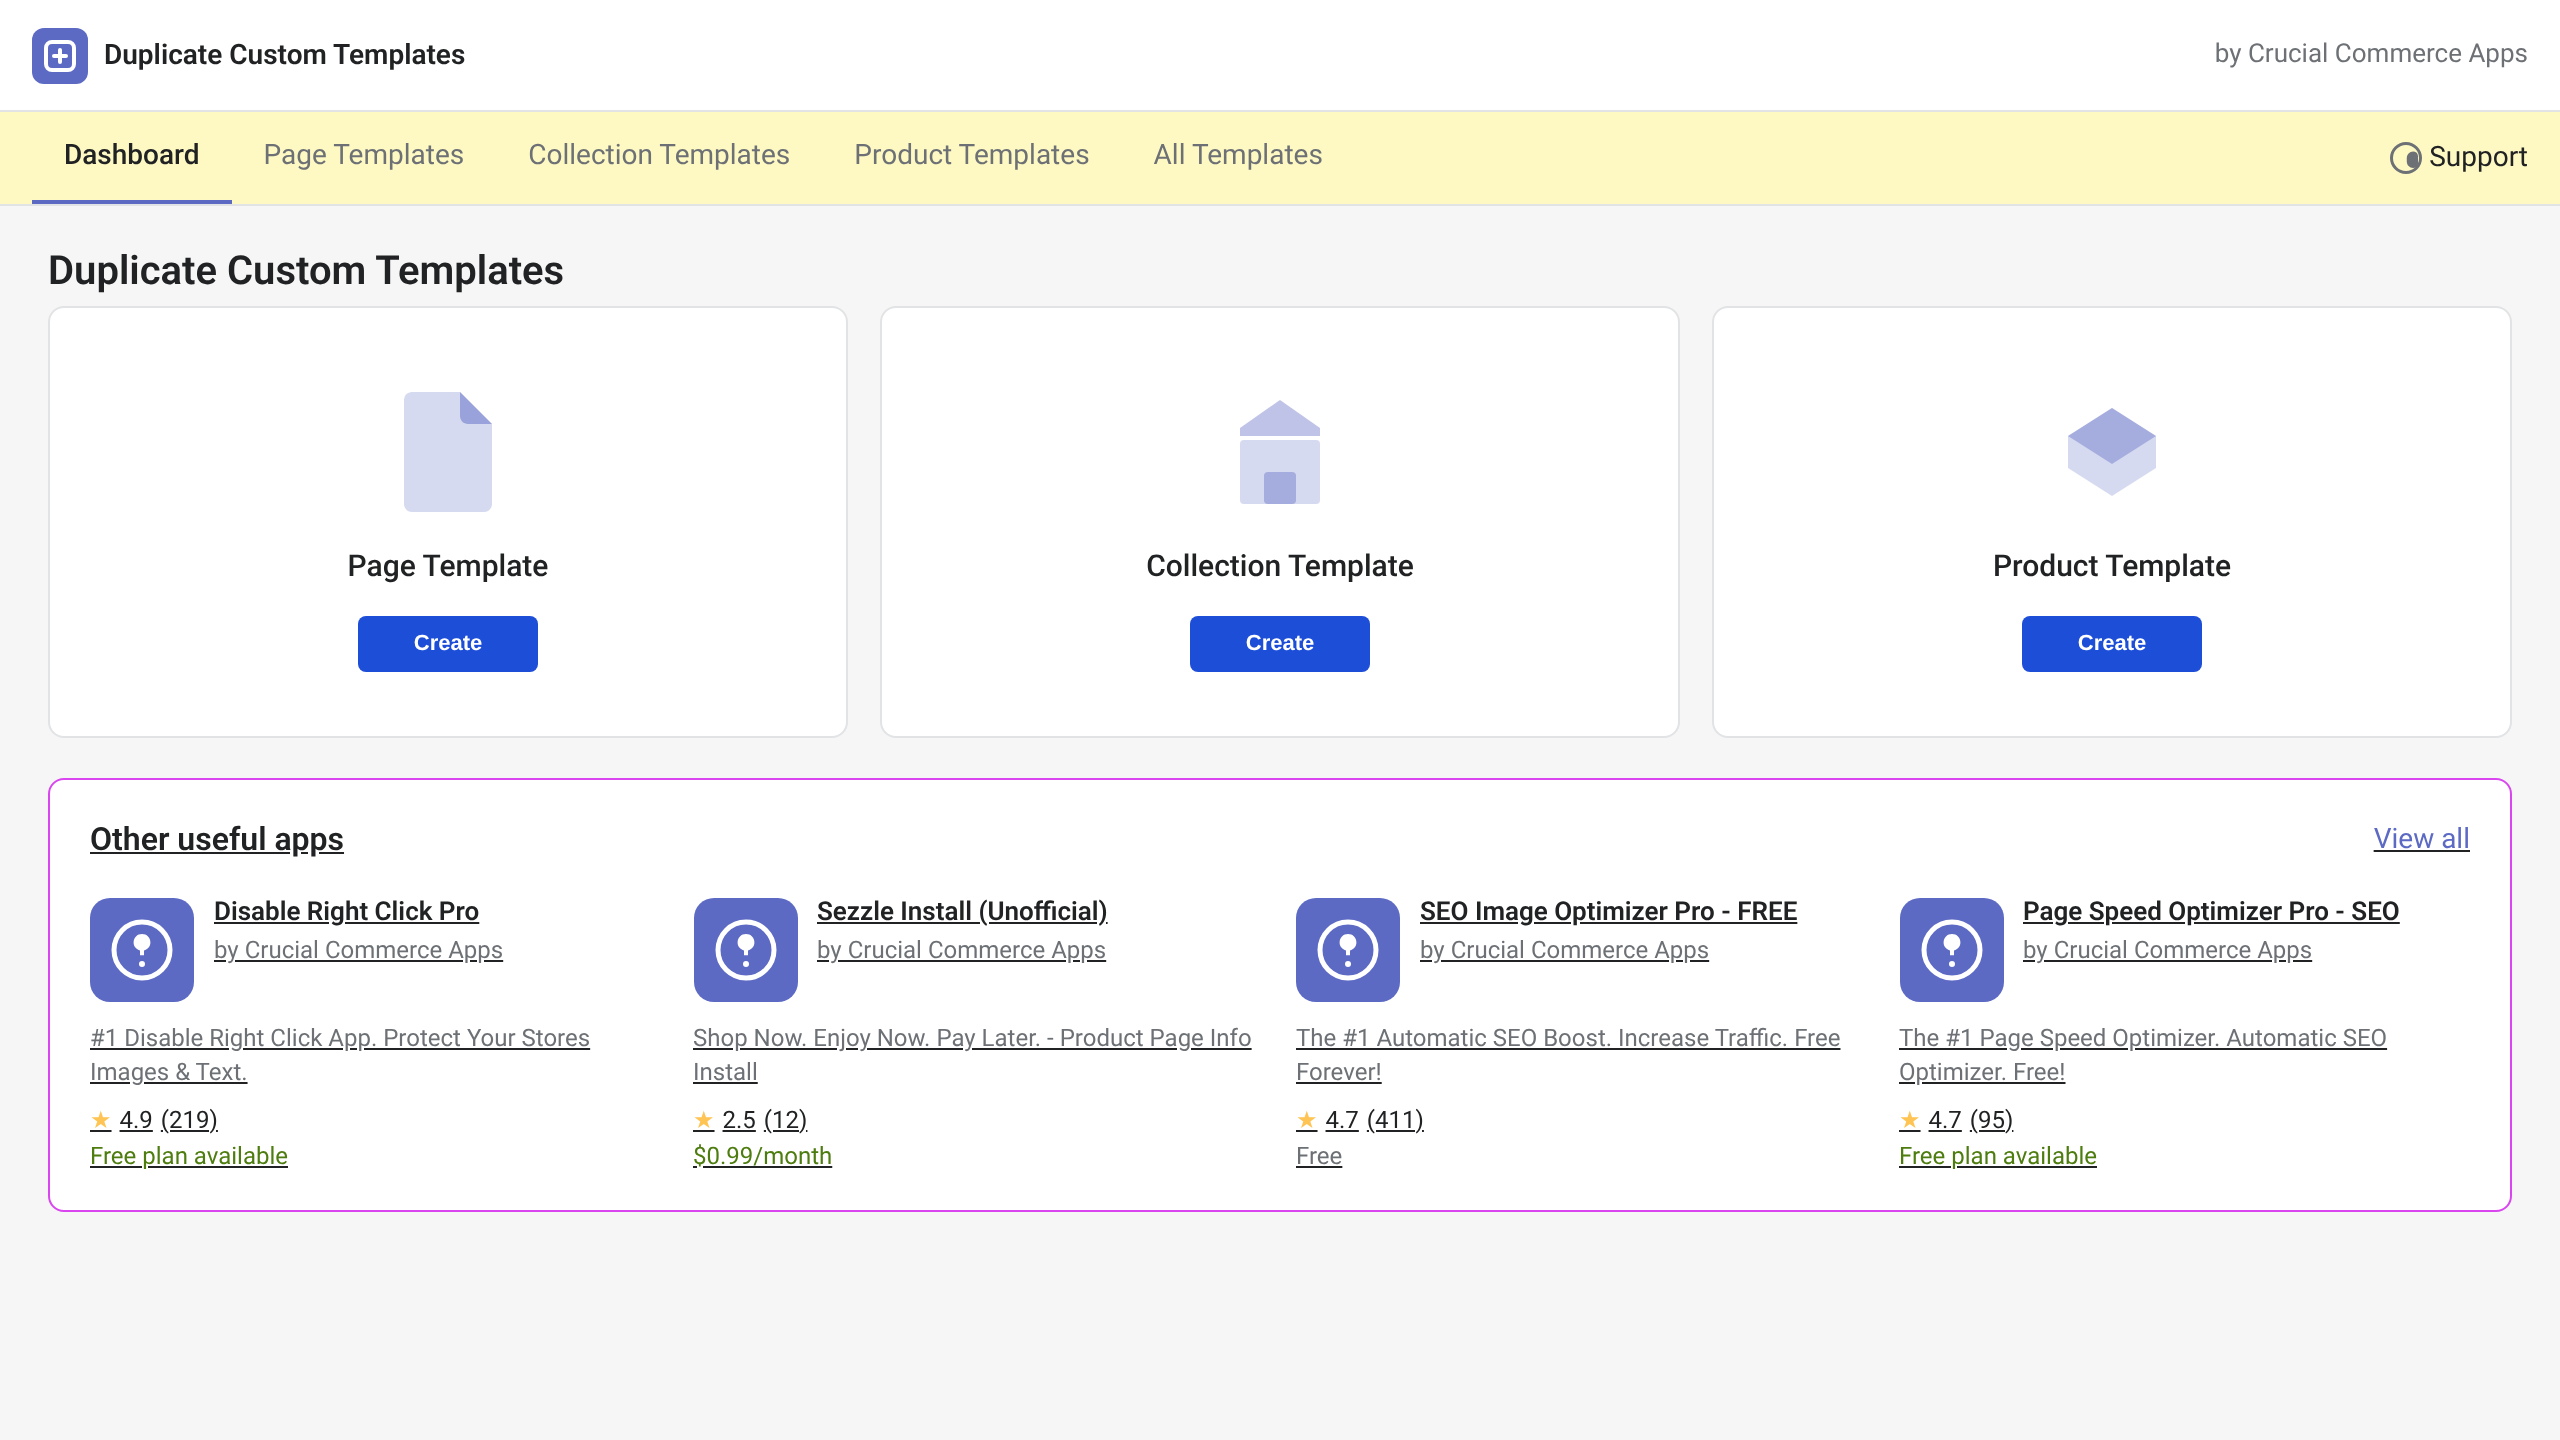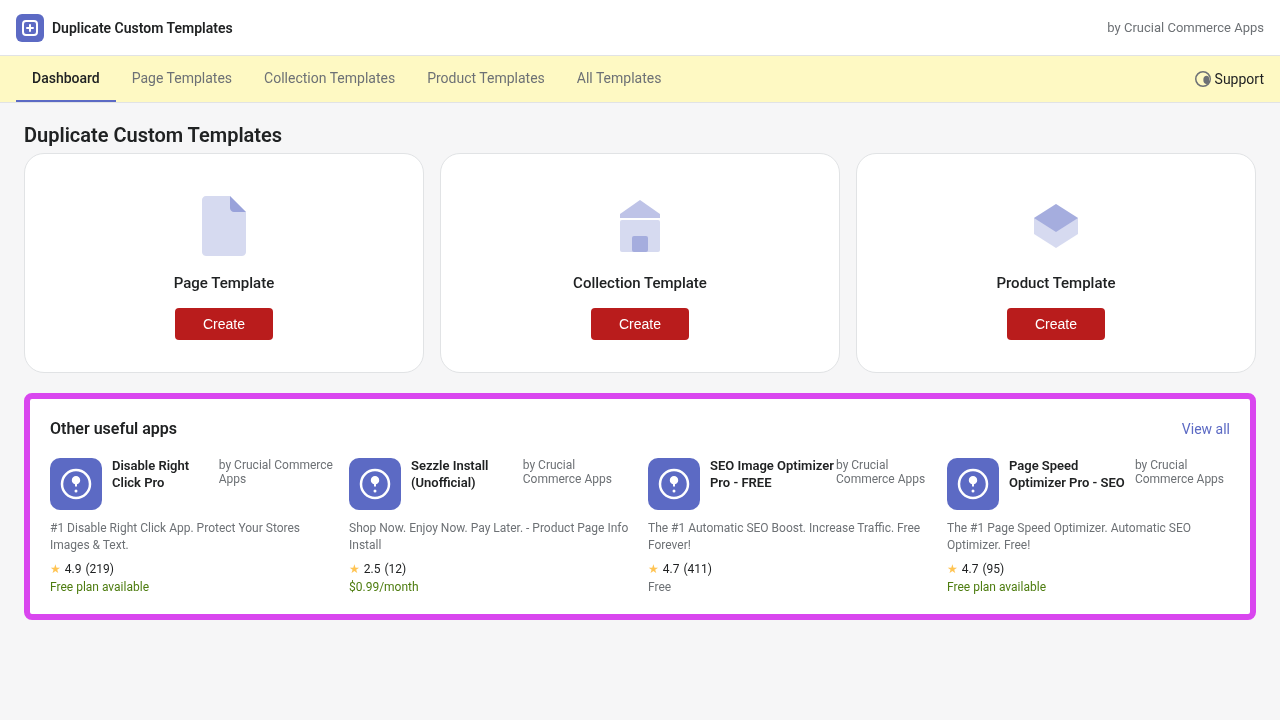--- a/index.html
+++ b/index.html
@@ -92,21 +92,21 @@
     }
     .cards-row {
       display: grid;
       grid-template-columns: 1fr 1fr 1fr;
       gap: 16px;
       margin-bottom: 20px;
     }
     .template-card {
       background: #fff;
       border: 1px solid #e1e3e5;
-      border-radius: 20px;
+      border-radius: 8px;
       display: flex;
       flex-direction: column;
       align-items: center;
       justify-content: center;
       padding: 40px 20px 32px;
       gap: 16px;
     }
     .card-icon {
       color: #5c6ac4;
       font-size: 48px;
@@ -114,34 +114,35 @@
       align-items: center;
       justify-content: center;
       height: 64px;
     }
     .card-label {
       font-size: 15px;
       font-weight: 500;
       color: #202223;
     }
     .btn-create {
-      background: #b91c1c;
+      background: #1d4ed8;
       color: #fff;
       border: none;
       border-radius: 4px;
       padding: 8px 28px;
-      font-size: 14px;
+      font-size: 11px;
       cursor: pointer;
-      font-weight: 400;
+      font-weight: 700;
     }
     .apps-section {
       background: #fff;
-      border: 6px solid #d946ef;
+      border: 1px solid #d946ef;
       border-radius: 8px;
       padding: 20px;
+      text-decoration: underline;
     }
     .apps-header {
       display: flex;
       justify-content: space-between;
       align-items: center;
       margin-bottom: 20px;
     }
     .apps-title {
       font-size: 16px;
       font-weight: 600;
@@ -177,21 +178,21 @@
       display: flex;
       align-items: center;
       justify-content: center;
     }
     .app-logo svg {
       width: 32px;
       height: 32px;
     }
     .app-info {
       display: flex;
-      flex-direction: row;
+      flex-direction: column;
       gap: 2px;
     }
     .app-name {
       font-size: 13px;
       font-weight: 600;
       color: #202223;
       line-height: 1.3;
     }
     .app-by {
       font-size: 12px;

